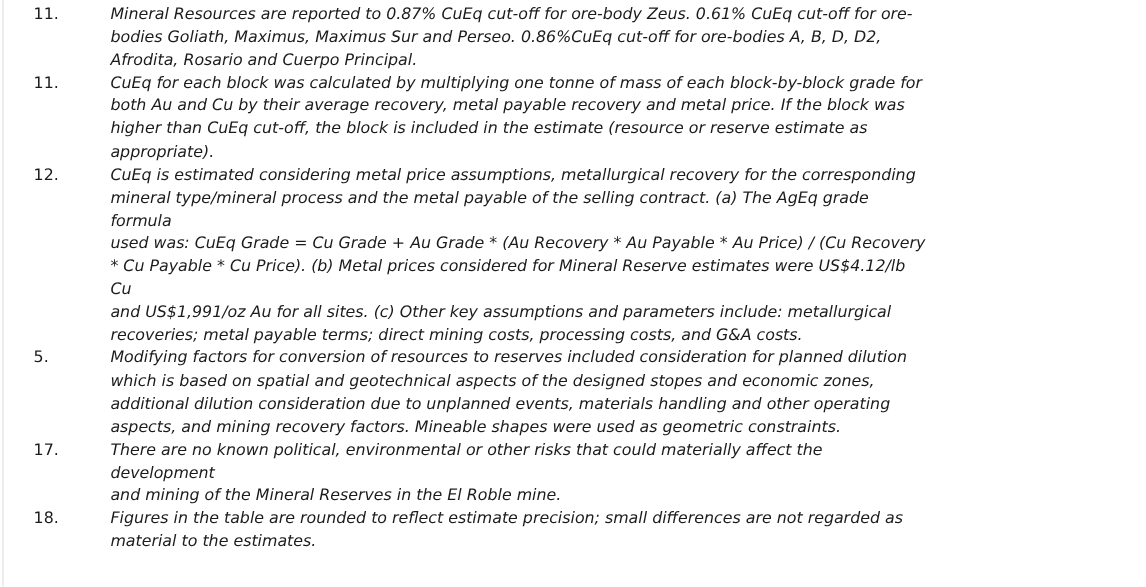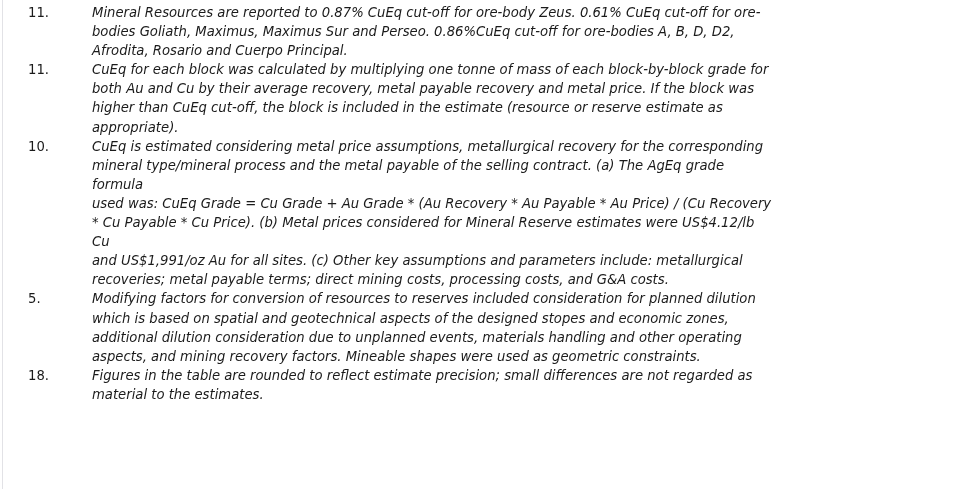--- a/index.html
+++ b/index.html
@@ -65,39 +65,44 @@
 
     <div class="note-row">
       <span class="note-num">11.</span>
       <span class="note-text">CuEq for each block was calculated by multiplying one tonne of mass of each block-by-block grade for
 both Au and Cu by their average recovery, metal payable recovery and metal price. If the block was
 higher than CuEq cut-off, the block is included in the estimate (resource or reserve estimate as
 appropriate).</span>
     </div>
 
     <div class="note-row">
-      <span class="note-num">10.</span>
+      <span class="note-num">12.</span>
       <span class="note-text">CuEq is estimated considering metal price assumptions, metallurgical recovery for the corresponding
 mineral type/mineral process and the metal payable of the selling contract. (a) The AgEq grade formula
 used was: CuEq Grade = Cu Grade + Au Grade * (Au Recovery * Au Payable * Au Price) / (Cu Recovery
 * Cu Payable * Cu Price). (b) Metal prices considered for Mineral Reserve estimates were US$4.12/lb Cu
 and US$1,991/oz Au for all sites. (c) Other key assumptions and parameters include: metallurgical
 recoveries; metal payable terms; direct mining costs, processing costs, and G&amp;A costs.</span>
     </div>
 
     <div class="note-row">
       <span class="note-num">5.</span>
       <span class="note-text">Modifying factors for conversion of resources to reserves included consideration for planned dilution
 which is based on spatial and geotechnical aspects of the designed stopes and economic zones,
 additional dilution consideration due to unplanned events, materials handling and other operating
 aspects, and mining recovery factors. Mineable shapes were used as geometric constraints.</span>
     </div>
 
 
 
+    <div class="note-row">
+      <span class="note-num">17.</span>
+      <span class="note-text">There are no known political, environmental or other risks that could materially affect the development
+and mining of the Mineral Reserves in the El Roble mine.</span>
+    </div>
 
     <div class="note-row">
       <span class="note-num">18.</span>
       <span class="note-text">Figures in the table are rounded to reflect estimate precision; small differences are not regarded as
 material to the estimates.</span>
     </div>
 
 
   </div>
 </div>

